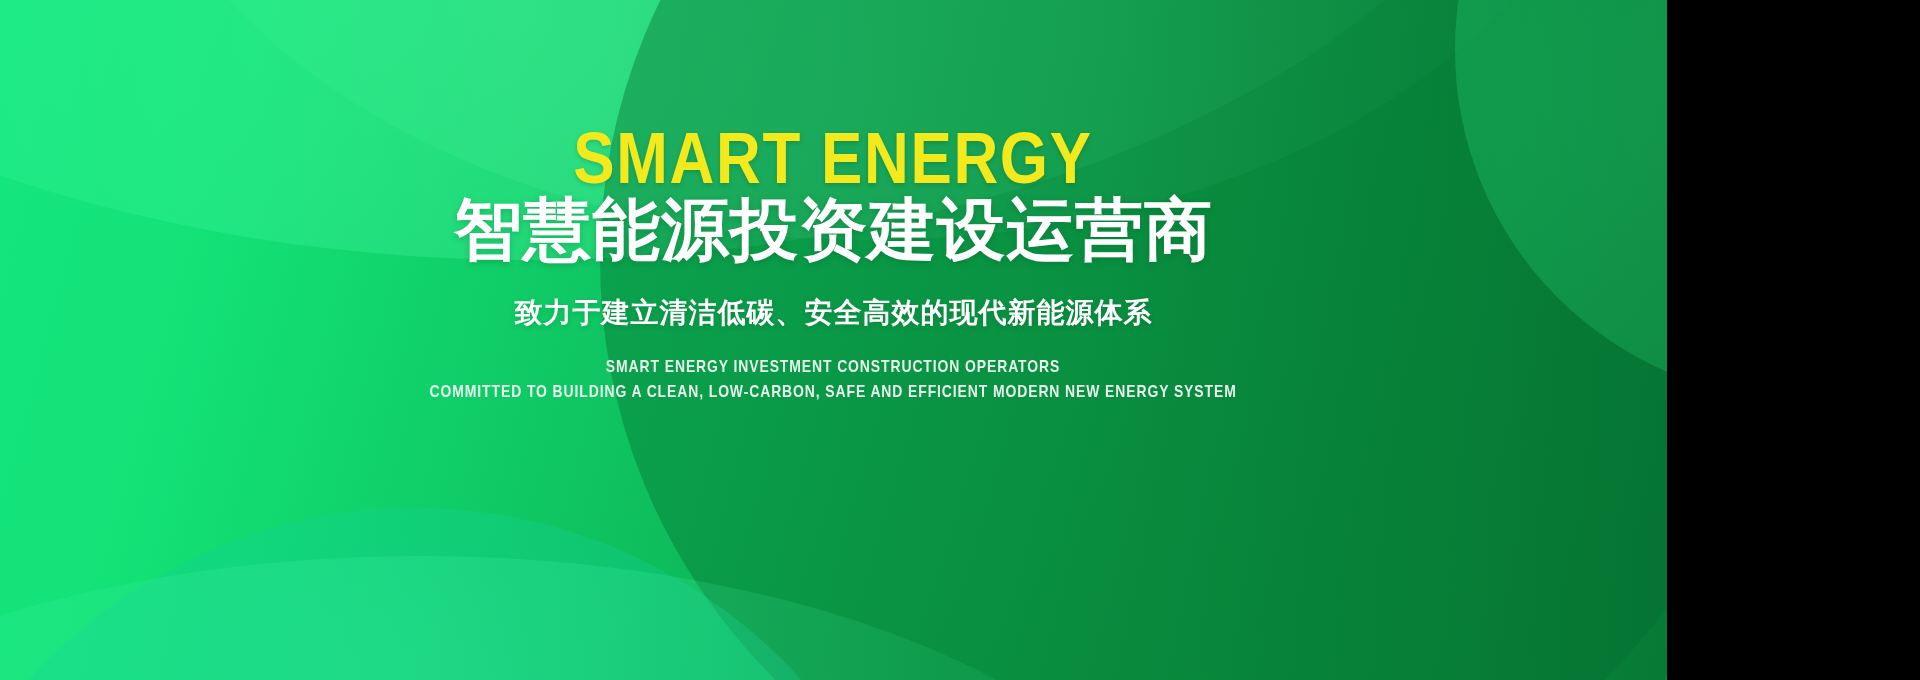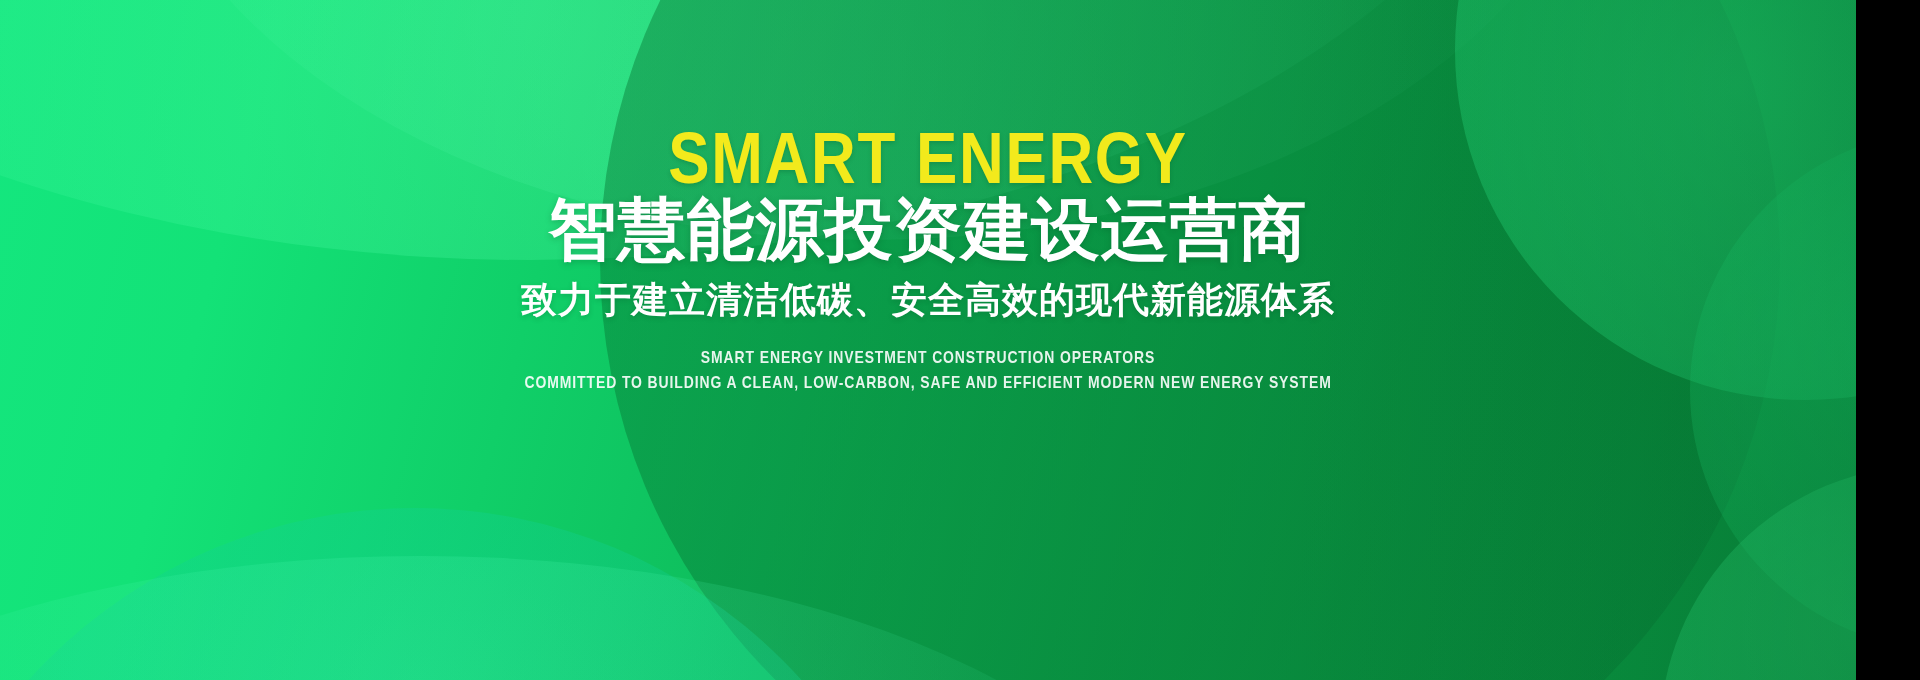--- a/index.html
+++ b/index.html
@@ -4,21 +4,21 @@
 <title>Smart Energy Banner</title>
 <style>
   html, body {
     margin: 0;
     padding: 0;
     background: #000;
   }
 
   .banner {
     position: relative;
-    width: 1856px;
+    width: 1667px;
     height: 680px;
     overflow: hidden;
     font-family: "Liberation Sans", "DejaVu Sans", sans-serif;
     
     background: linear-gradient(105deg,
         #14E77F 0%,
         #13E277 14%,
         #10CF68 30%,
         #0EBC5B 45%,
         #0CA94E 60%,
@@ -177,23 +177,23 @@
     font-size: 68px;
     line-height: 1.06;
     font-weight: bold;
     color: #FFFFFF;
     letter-spacing: 1px;
     white-space: nowrap;
     text-shadow: 0 2px 6px rgba(0, 70, 30, 0.26);
   }
 
   .subtitle-cn {
-    margin-top: 14px;
+    margin-top: 32px;
     font-family: "DejaVu Sans", "Liberation Sans", sans-serif;
-    font-size: 36px;
+    font-size: 28px;
     line-height: 1.1;
     font-weight: bold;
     color: #FFFFFF;
     letter-spacing: 1px;
     white-space: nowrap;
     text-shadow: 0 2px 5px rgba(0, 70, 30, 0.22);
   }
 
   .sub-en {
     font-family: "Liberation Sans Narrow", "Liberation Sans", "DejaVu Sans", sans-serif;

